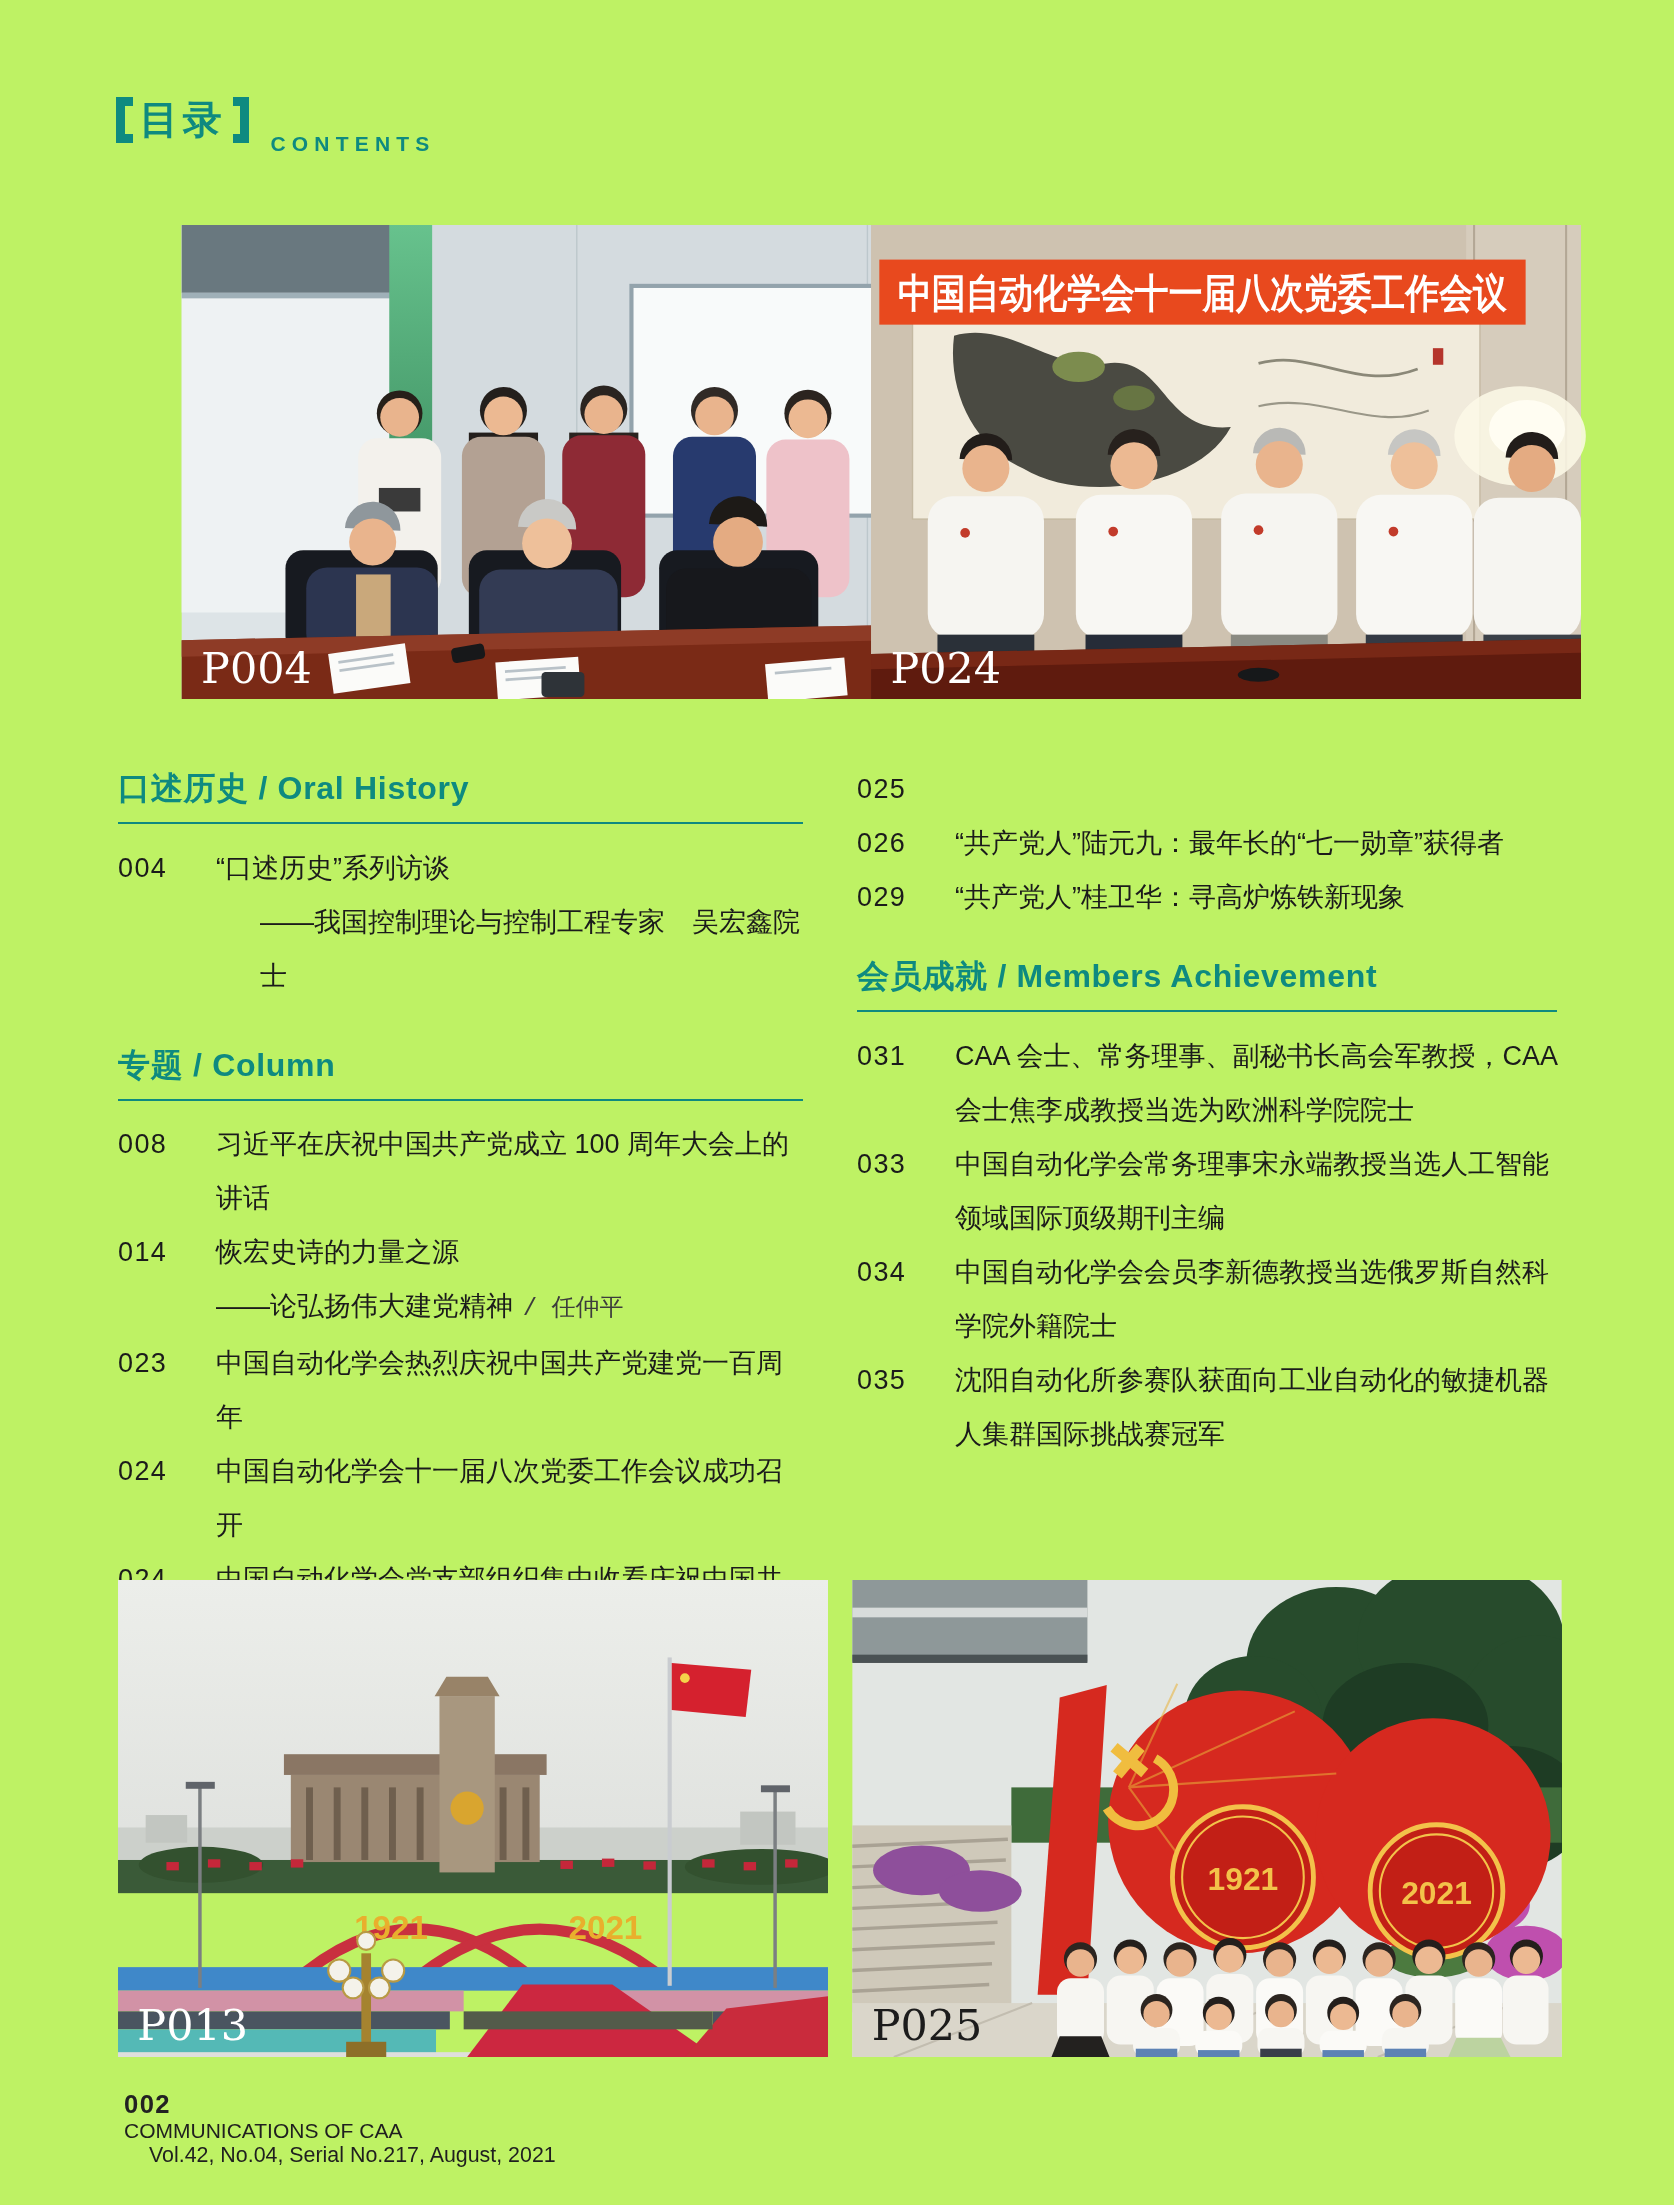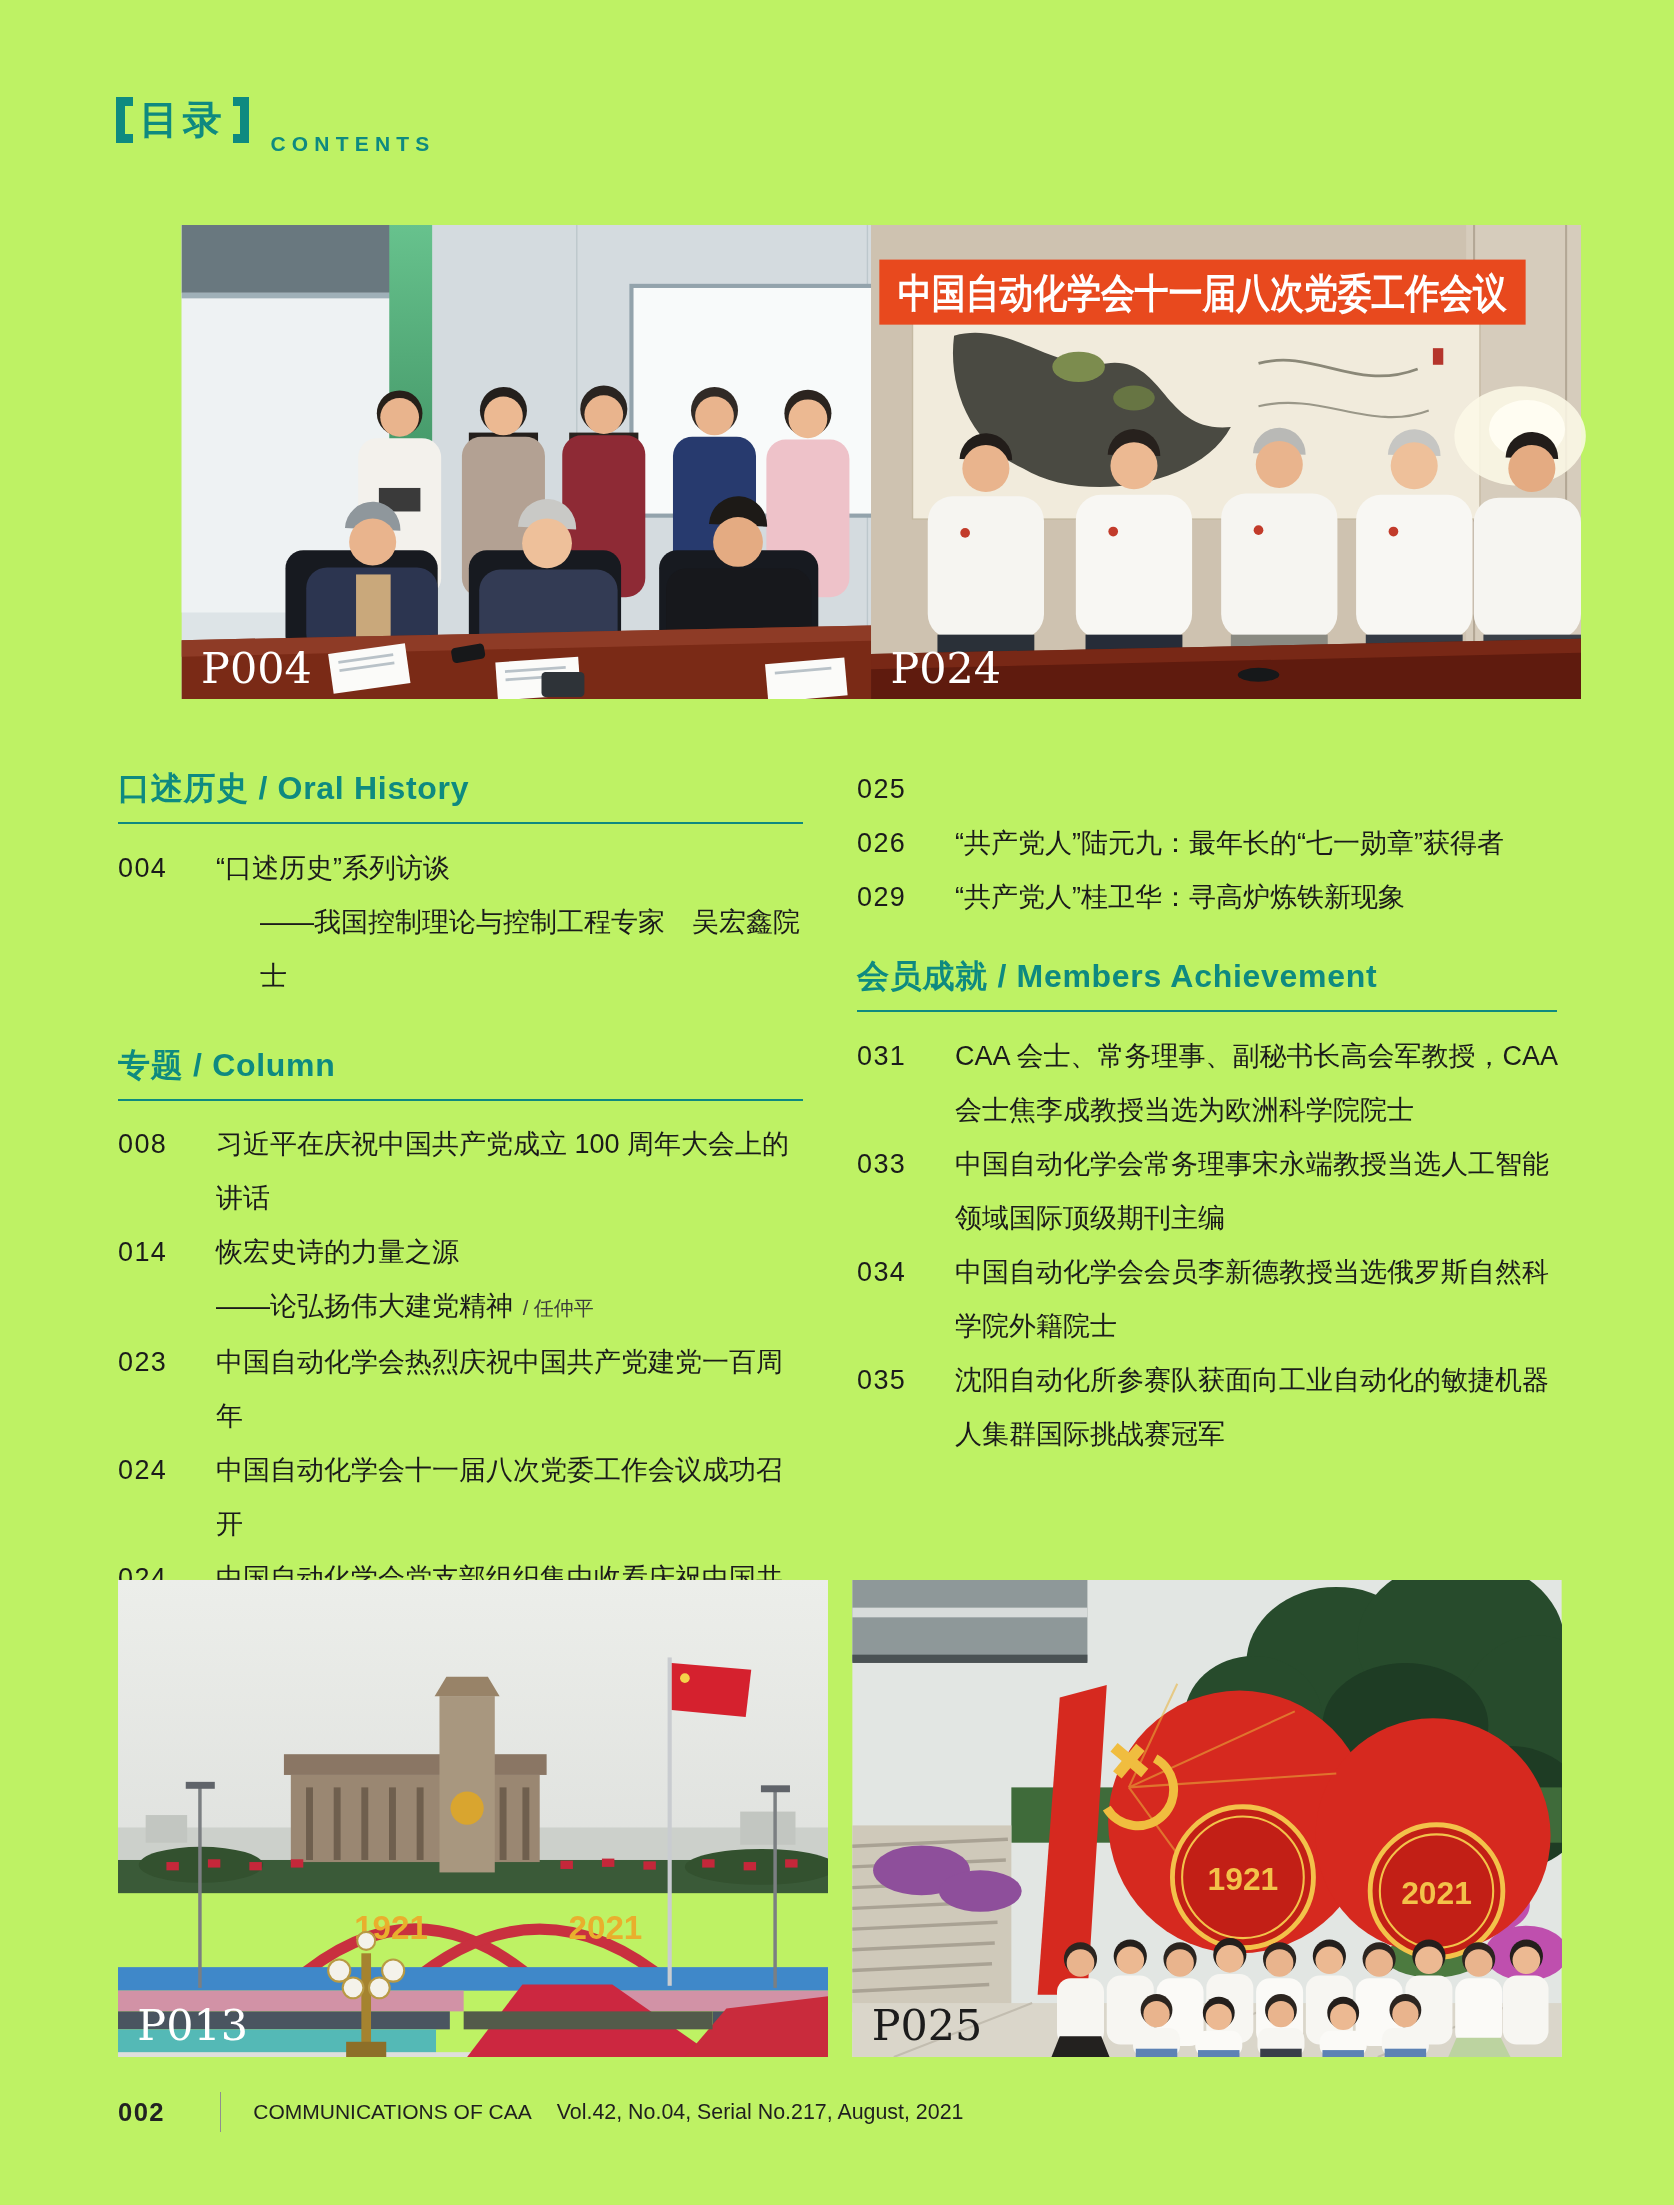--- a/index.html
+++ b/index.html
@@ -28,24 +28,24 @@
   .col-left{left:118px;top:769px;width:685px;}
   .col-right{left:857px;top:762px;width:700px;}
   .sec + .sec{margin-top:43px;}
   .toc-heading{font-size:32px;font-weight:bold;color:#0e8a80;letter-spacing:0.7px;line-height:39px;}
   .heading-underline{height:2.1px;background:#0e8a80;margin-top:14px;}
   .items{margin-top:16.6px;}
   .toc-item{display:flex;font-size:27px;line-height:54px;}
   .toc-num{flex:none;width:98px;letter-spacing:1.4px;}
   .toc-text{flex:1;}
   .sub-indent{padding-left:44px;}
-  .sub-author{font-size:20px;color:#3c3c3c;margin-left:9.7px;}
+  .sub-author{font-size:24px;color:#3c3c3c;margin-left:9.7px;font-family:Liberation Mono, monospace;}
 
   
-  .footer{position:absolute;left:118px;top:2090px;display:flex;align-items:center;height:44px;}
+  .footer{position:absolute;left:124px;top:2090px;display:flex;align-items:flex-start;height:44px;flex-direction:column;}
   .pgnum{font-size:25.6px;font-weight:bold;letter-spacing:1.4px;color:#222;}
   .fdiv{width:1.4px;height:40px;background:#8f8f8f;margin:0 32px 0 55px;}
   .fjournal{font-size:21px;color:#1f1f1f;}
   .fissue{font-size:21.4px;color:#1f1f1f;margin-left:25px;}
 
   .svgtxt{font-family:"Liberation Sans",sans-serif;}
 </style>
 </head>
 <body>
 

